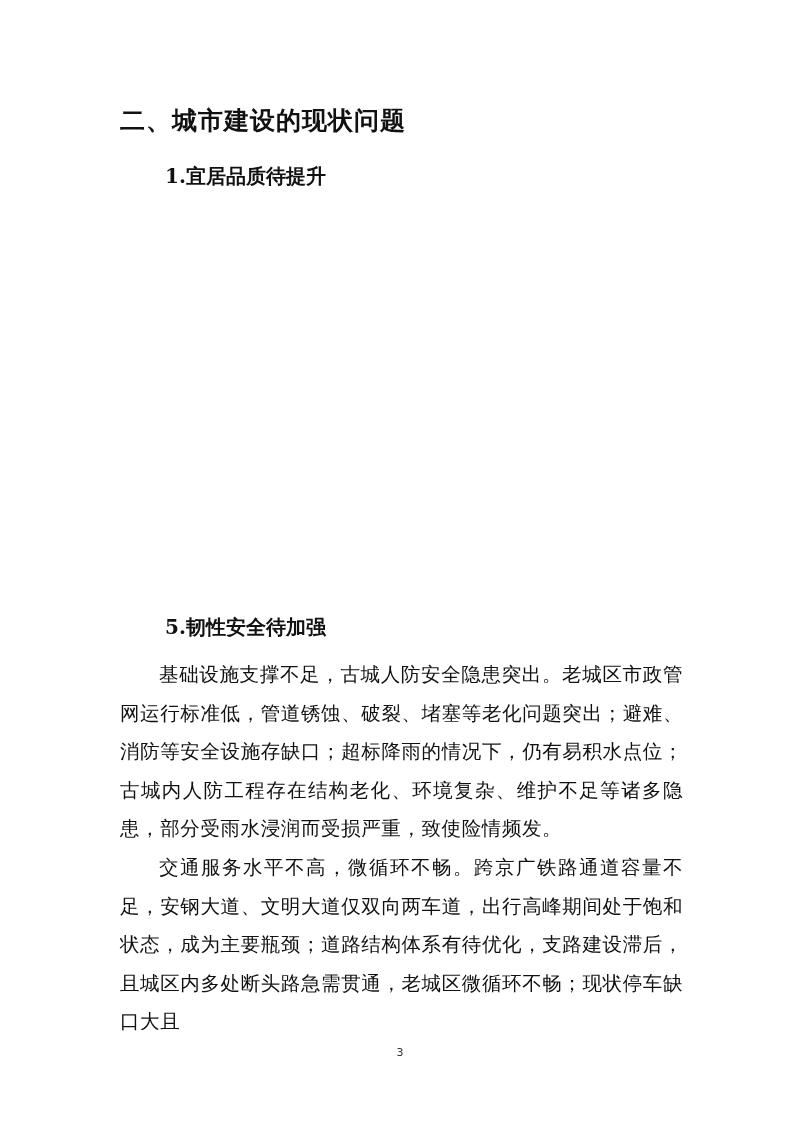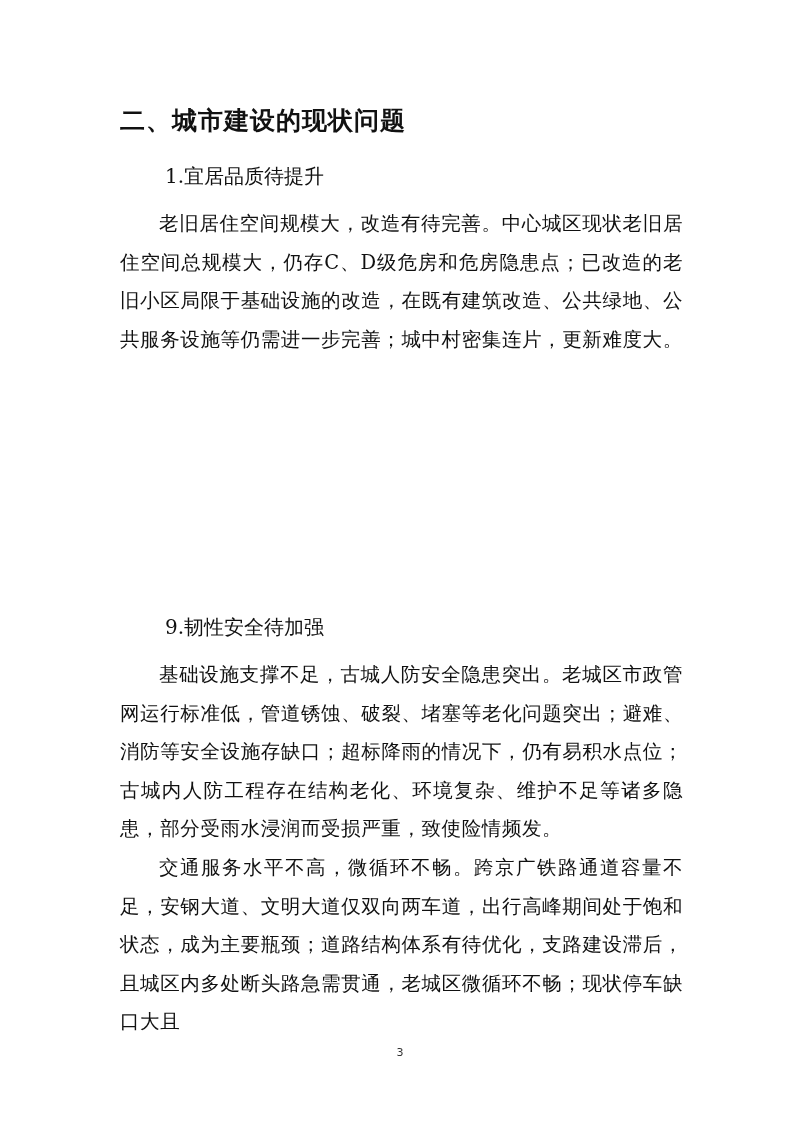--- a/index.html
+++ b/index.html
@@ -1,33 +1,32 @@
 <!DOCTYPE html>
 <html><head>
 <meta charset="utf-8">
 <style>
   html, body { margin: 0; padding: 0; background: #ffffff; }
   body { width: 800px; height: 1132px; position: relative; overflow: hidden;
          font-family: "DejaVu Serif", "Liberation Serif", serif; color: #111; }
   .page { position: absolute; left: 0; top: 0; width: 800px; height: 1132px; }
   .h1 { position: absolute; left: 120px; top: 104px; font-size: 25px; font-weight: bold;
         letter-spacing: 1px; white-space: nowrap; }
-  .h2 { position: absolute; left: 165px; font-size: 20px; font-weight: normal; white-space: nowrap; }
+  .h2 { position: absolute; left: 165px; font-size: 20px; font-weight: bold; white-space: nowrap; }
   .para { position: absolute; left: 120px; width: 563px; font-size: 19.5px; line-height: 38.5px;
           text-align: justify; text-indent: 2em; letter-spacing: 0.6px; }
   .pnum { position: absolute; left: 0; width: 800px; top: 1046px; text-align: center;
           font-family: "DejaVu Sans", sans-serif; font-size: 11px; color: #333; }
 </style>
 </head>
 <body>
 
 <div class="page">
   <div class="h1">二、城市建设的现状问题</div>
 
   <div class="h2" style="top:163px;">1.宜居品质待提升</div>
-  <div class="para" style="top:205px;">老旧居住空间规模大，改造有待完善。中心城区现状老旧居住空间总规模大，仍存C、D级危房和危房隐患点；已改造的老旧小区局限于基础设施的改造，在既有建筑改造、公共绿地、公共服务设施等仍需进一步完善；城中村密集连片，更新难度大。</div>
 
-  <div class="h2" style="top:614px;">9.韧性安全待加强</div>
+  <div class="h2" style="top:614px;">5.韧性安全待加强</div>
   <div class="para" style="top:849px;">交通服务水平不高，微循环不畅。跨京广铁路通道容量不足，安钢大道、文明大道仅双向两车道，出行高峰期间处于饱和状态，成为主要瓶颈；道路结构体系有待优化，支路建设滞后，且城区内多处断头路急需贯通，老城区微循环不畅；现状停车缺口大且</div>
   <div class="para" style="top:656px;">基础设施支撑不足，古城人防安全隐患突出。老城区市政管网运行标准低，管道锈蚀、破裂、堵塞等老化问题突出；避难、消防等安全设施存缺口；超标降雨的情况下，仍有易积水点位；古城内人防工程存在结构老化、环境复杂、维护不足等诸多隐患，部分受雨水浸润而受损严重，致使险情频发。</div>
 
   <div class="pnum">3</div>
 </div>
 
 </body></html>

